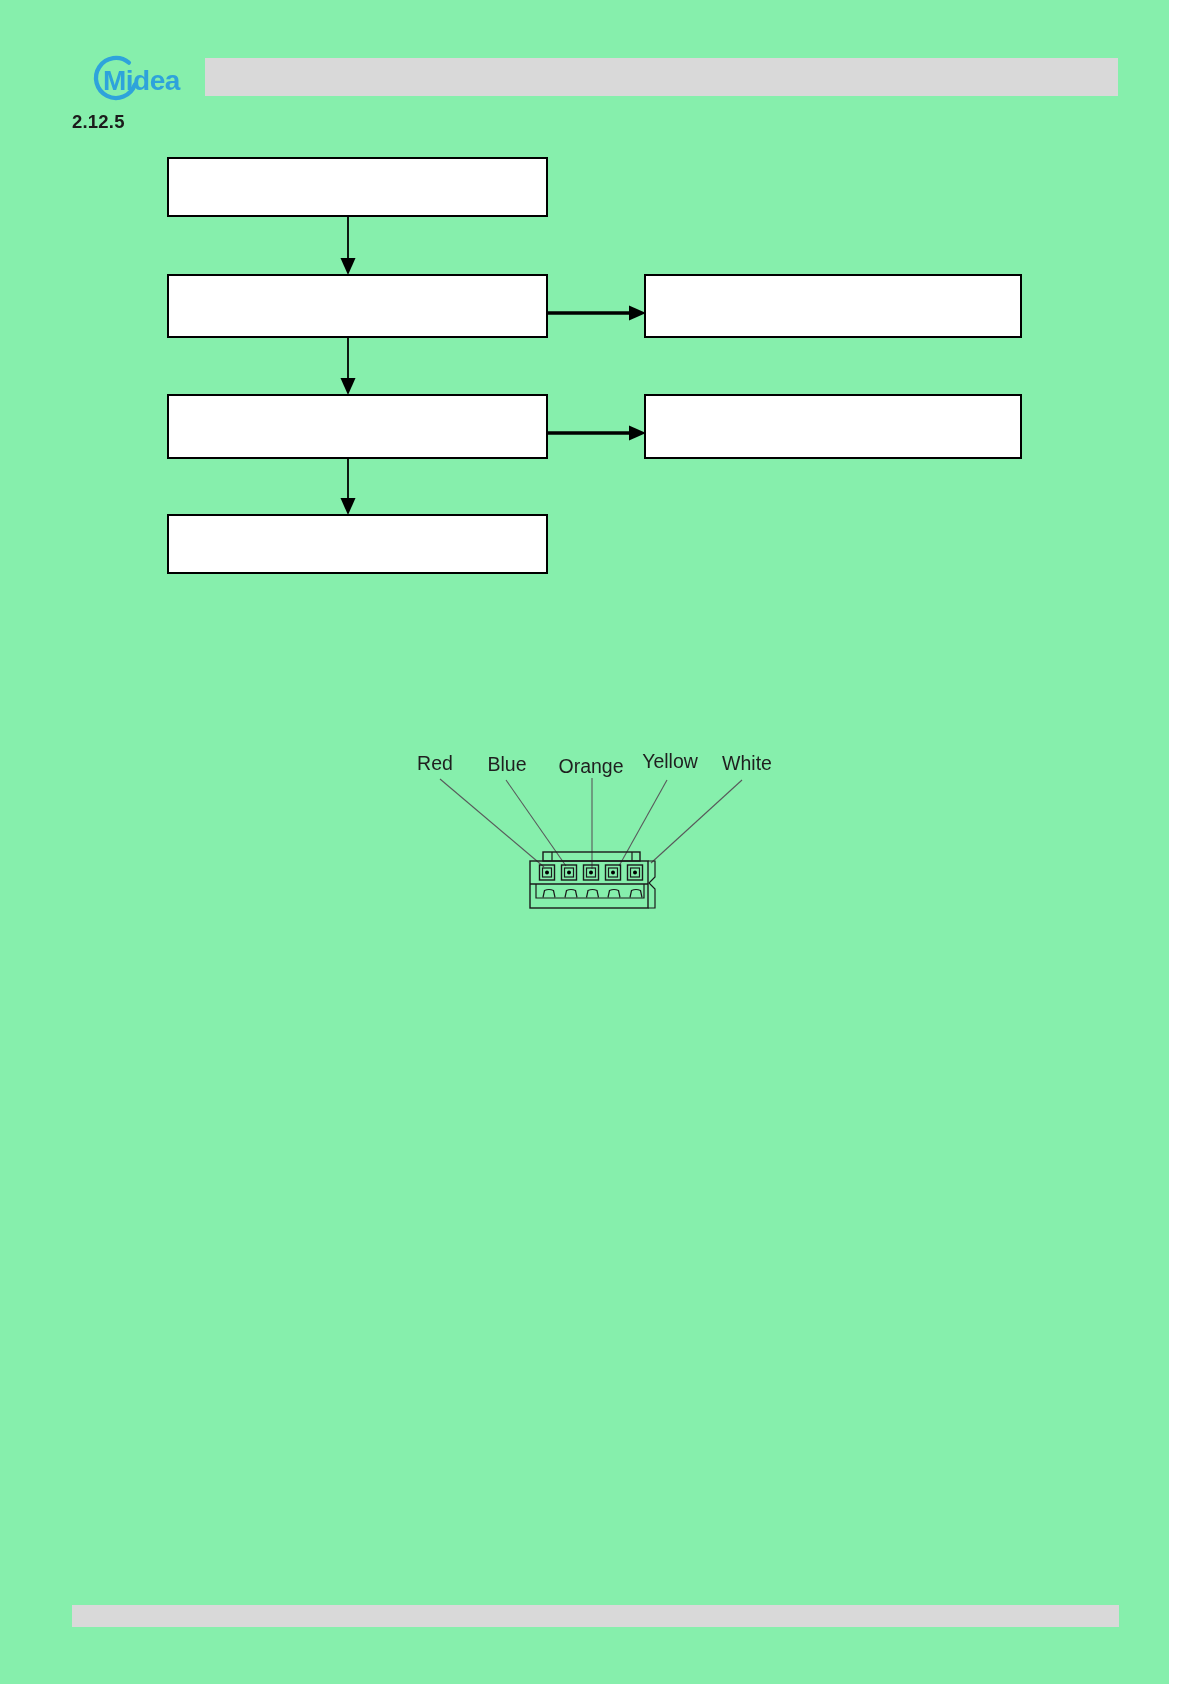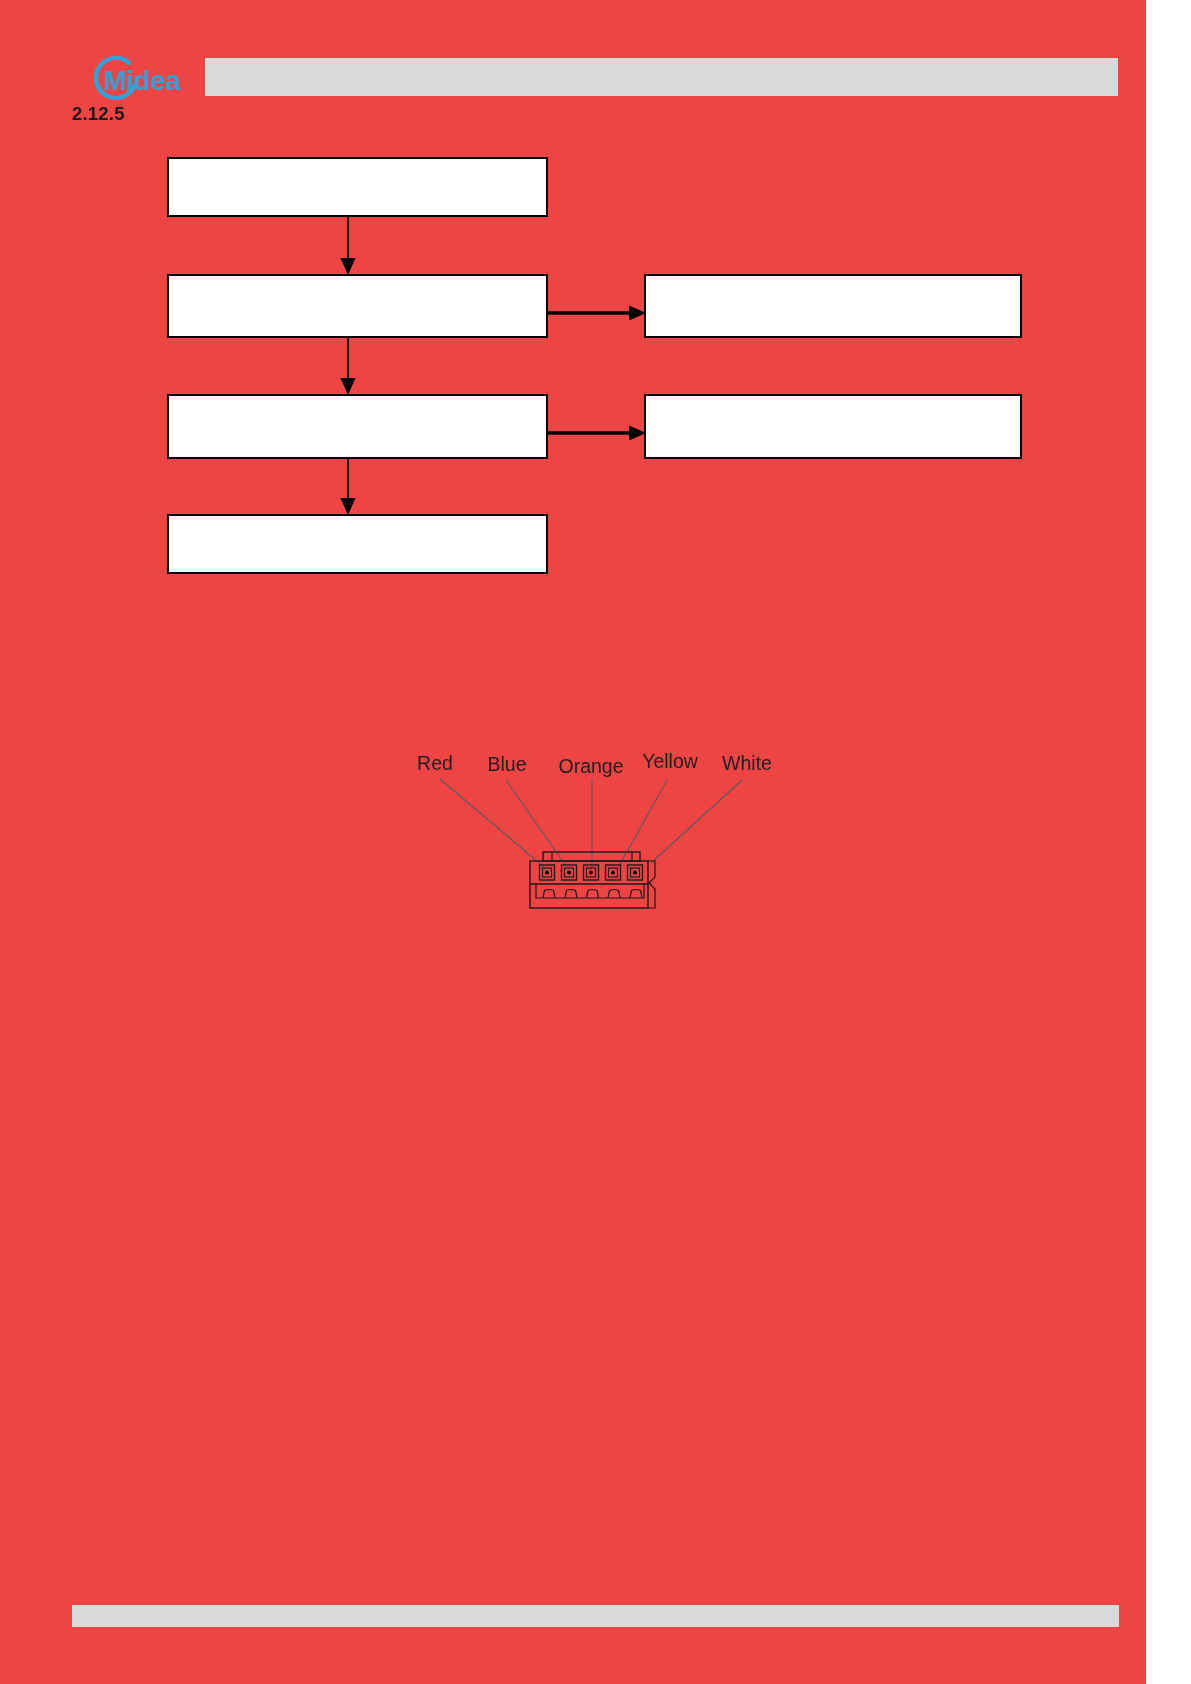--- a/index.html
+++ b/index.html
@@ -1,43 +1,44 @@
 <!DOCTYPE html>
 <html><head>
 <meta charset="utf-8">
 <style>
   html,body{margin:0;padding:0;background:#ffffff;}
   .page{
     position:relative;
     width:1146px;
     height:1684px;
-    background:#ef4444;
+    background:#86efac;
     font-family:"Liberation Sans", sans-serif;
     overflow:hidden;
+    padding-left:23px;
   }
   .header-bar{
     position:absolute;
     left:205px; top:58px;
     width:913px; height:38px;
     background:#d9d9d9;
   }
   .footer-bar{
     position:absolute;
     left:72px; top:1605px;
     width:1047px; height:22px;
     background:#d9d9d9;
   }
   .logo{
     position:absolute;
     left:82px; top:52px;
     width:120px; height:52px;
   }
   .section-number{
     position:absolute;
-    left:72px; top:103px;
+    left:72px; top:111px;
     font-size:18.5px;
     font-weight:700;
     color:#1b1b1b;
     letter-spacing:0.2px;
   }
   .diagram{
     position:absolute;
     left:0; top:0;
     width:1191px; height:1684px;
   }

